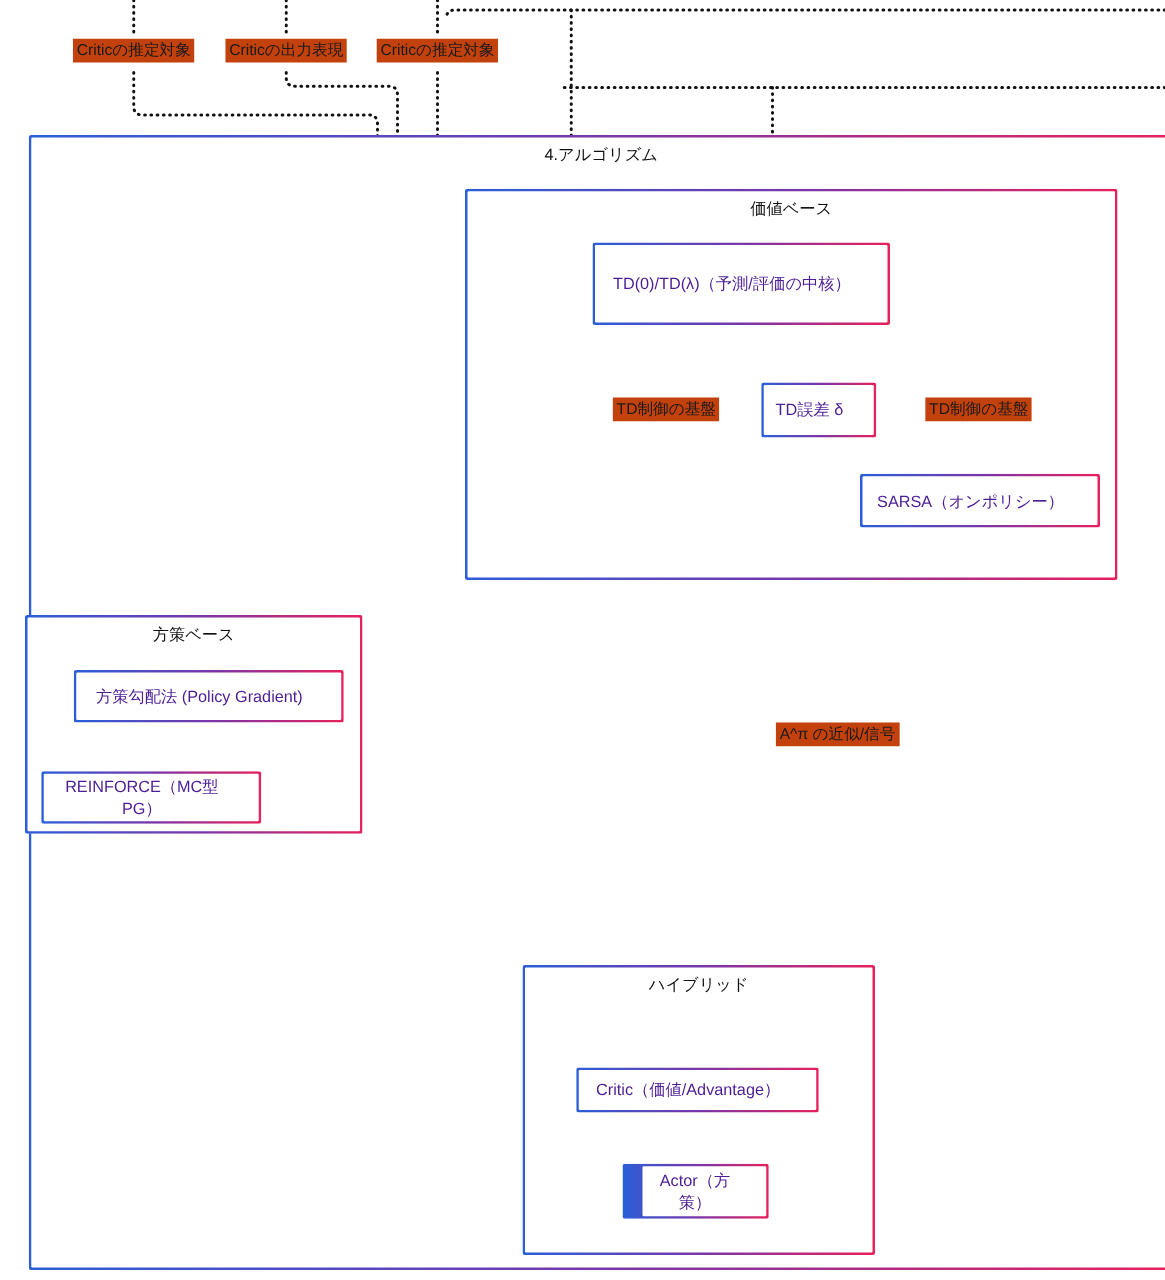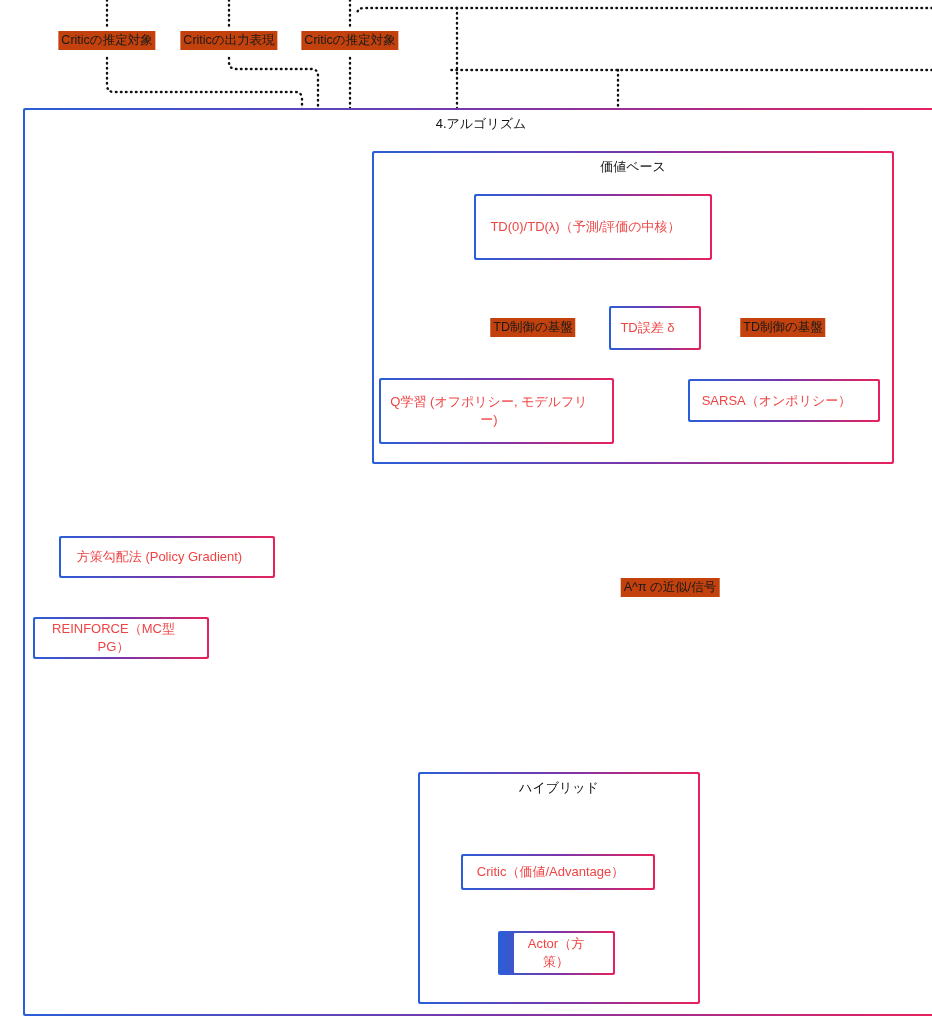--- a/index.html
+++ b/index.html
@@ -44,21 +44,21 @@
     white-space:nowrap;
   }
   .node-label{
     position:absolute;
     top:50%;
     left:6px;
     right:21px;
     transform:translateY(-50%);
     text-align:center;
     font-size:13px;
-    color:#ef4444;
+    color:#4c1d95;
     line-height:1.35;
   }
   
   .elabel{
     position:absolute;
     background:#c2410c;
     color:#1a1a1a;
     font-size:12.5px;
     line-height:17px;
     height:17px;
@@ -133,45 +133,45 @@
       <div class="container-title">4.アルゴリズム</div>
     </div>
   </div>
 
   <div class="gbox" style="left:372px;top:151px;width:522px;height:313px;text-decoration:underline;">
     <div class="inner">
       <div class="container-title">価値ベース</div>
     </div>
   </div>
 
+  <div class="gbox" style="left:20px;top:492px;width:270px;height:175px;">
+    <div class="inner">
+      <div class="container-title">方策ベース</div>
+    </div>
+  </div>
 
   <div class="gbox" style="left:418px;top:772px;width:282px;height:232px;">
     <div class="inner">
       <div class="container-title">ハイブリッド</div>
     </div>
   </div>
 
 
   <div class="gbox" style="left:474px;top:194px;width:238px;height:66px;">
     <div class="inner">
       <div class="node-label">TD(0)/TD(λ)（予測/評価の中核）</div>
     </div>
   </div>
 
   <div class="gbox" style="left:609px;top:306px;width:92px;height:44px;">
     <div class="inner">
       <div class="node-label">TD誤差 δ</div>
     </div>
   </div>
 
-  <div class="gbox" style="left:379px;top:378px;width:235px;height:66px;">
-    <div class="inner">
-      <div class="node-label">Q学習 (オフポリシー, モデルフリー)</div>
-    </div>
-  </div>
 
   <div class="gbox" style="left:688px;top:379px;width:192px;height:43px;">
     <div class="inner">
       <div class="node-label">SARSA（オンポリシー）</div>
     </div>
   </div>
 
   <div class="gbox" style="left:59px;top:536px;width:216px;height:42px;">
     <div class="inner">
       <div class="node-label">方策勾配法 (Policy Gradient)</div>

